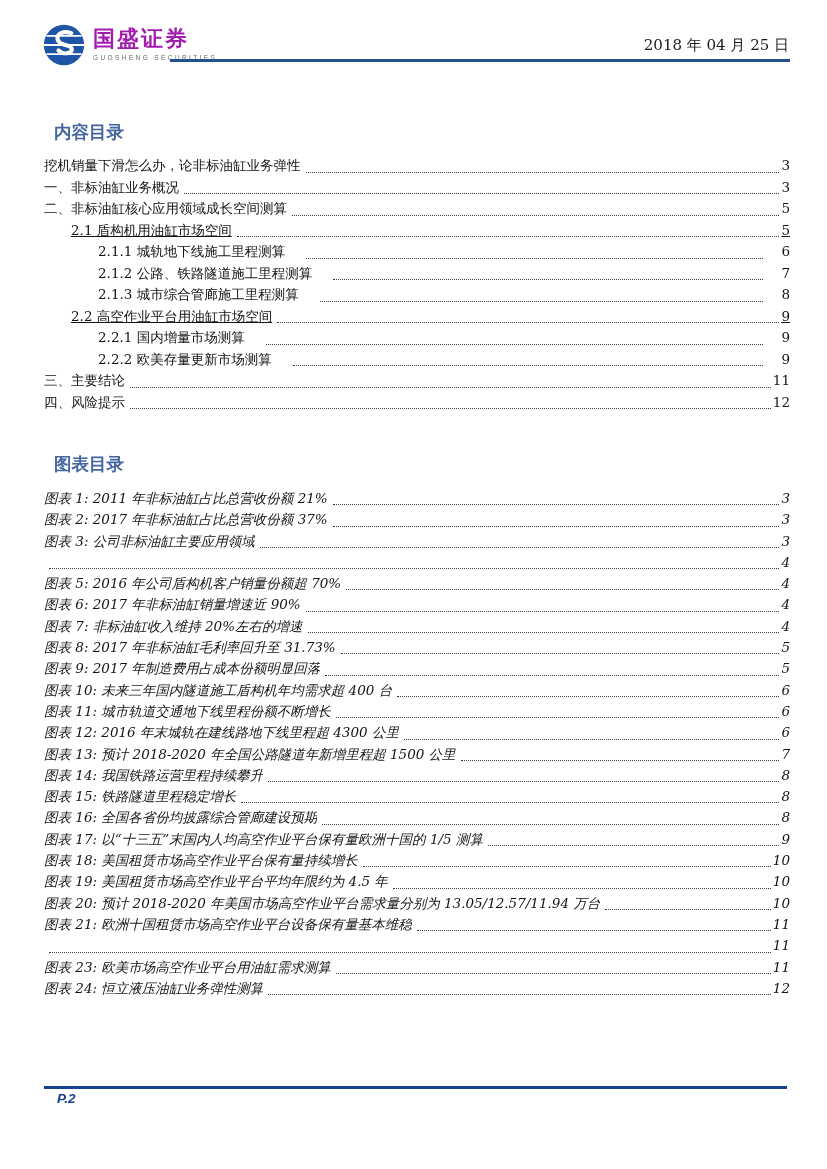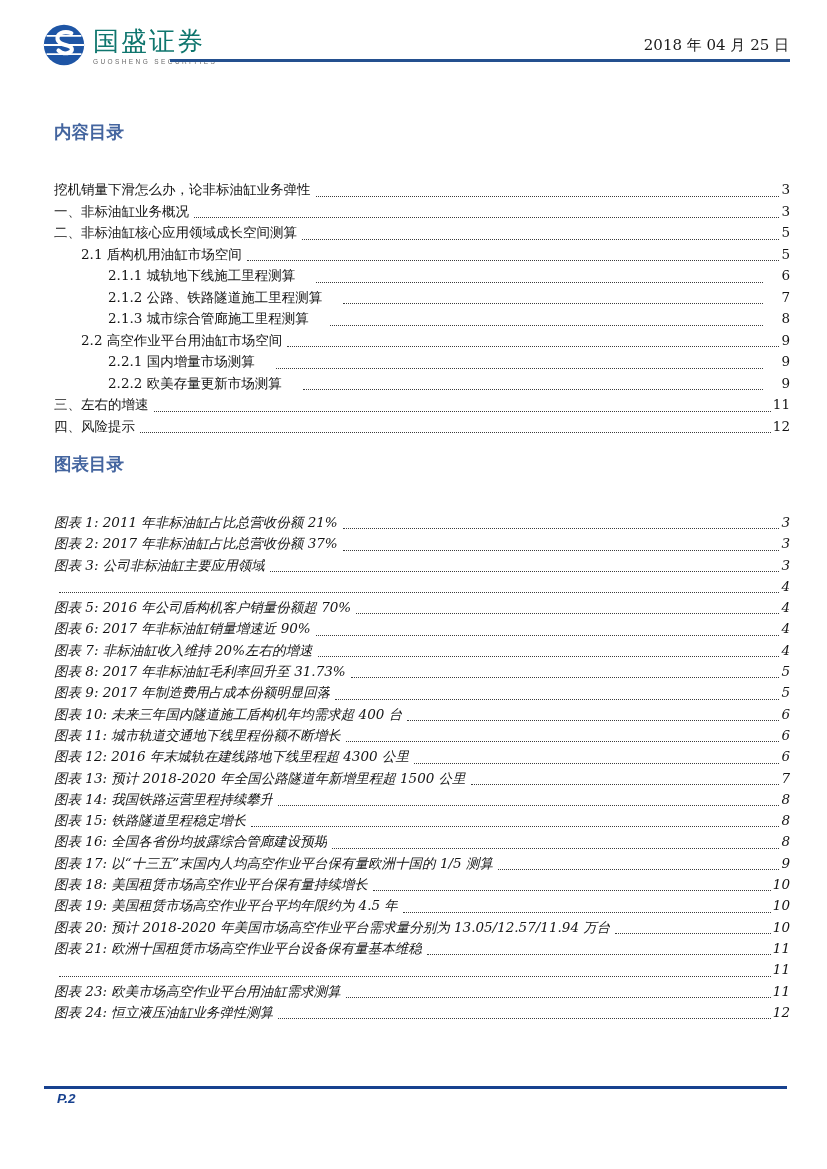--- a/index.html
+++ b/index.html
@@ -4,38 +4,38 @@
 <style>
   html,body{margin:0;padding:0;background:#ffffff;}
   .page{
     position:relative;width:827px;height:1169px;margin:0 auto;background:#ffffff;
     overflow:hidden;font-family:"DejaVu Serif","Liberation Serif",serif;color:#141414;
   }
   
   .logo{position:absolute;left:42px;top:23px;display:flex;align-items:flex-start;}
   .logo-icon{width:44px;height:44px;display:block;}
   .logo-text{margin-left:7px;}
-  .brand{font-family:"Liberation Sans",sans-serif;font-weight:normal;font-size:26px;
-         letter-spacing:2px;color:#0f766e;line-height:1;margin-top:5px;}
+  .brand{font-family:"Liberation Sans",sans-serif;font-weight:bold;font-size:22px;
+         letter-spacing:2px;color:#a21caf;line-height:1;margin-top:5px;}
   .tagline{font-family:"Liberation Sans",sans-serif;font-size:6.5px;letter-spacing:2.4px;
            color:#6a6a6a;margin-top:4px;white-space:nowrap;}
   .date{position:absolute;right:38px;top:36px;font-size:15px;color:#1a1a1a;}
   .header-rule{position:absolute;left:170px;right:37px;top:59px;height:3px;background:#24508f;}
   
   .section-title{position:absolute;left:54px;font-size:17.5px;font-weight:bold;color:#44659f;}
   #contents-title{top:120px;}
   #figures-title{top:452px;}
   
-  .toc{position:absolute;left:54px;right:37px;margin-top:24px;}
+  .toc{position:absolute;left:44px;right:37px;}
   #contents-list{top:155px;}
   #figures-list{top:488px;font-style:italic;}
   .toc-row{display:flex;height:21.5px;align-items:baseline;font-size:13.5px;line-height:21.5px;}
   #figures-list .toc-row{height:21.3px;line-height:21.3px;}
   .toc-row .t{white-space:nowrap;overflow:hidden;}
-  .level-1{padding-left:27px;}
+  .level-1{padding-left:27px;text-decoration:underline;}
   .level-2{padding-left:54px;gap:16px;}
   .dots{flex:1;margin:0 2px 4px 5px;border-bottom:1.7px dotted #3c3c3c;align-self:flex-end;min-width:20px;}
   .pg{white-space:nowrap;}
   
   .footer-rule{position:absolute;left:44px;right:40px;top:1086px;height:2.5px;background:#17418f;}
   .footer-page{position:absolute;left:57px;top:1091px;font-family:"Liberation Sans",sans-serif;
                font-weight:bold;font-style:italic;font-size:13.5px;color:#17418f;}
   .footer-disclaimer{position:absolute;left:0;right:0;top:1092px;text-align:center;
                font-weight:bold;font-style:italic;font-size:13.5px;color:#17418f;}
 </style>
@@ -119,21 +119,21 @@
         <span class="pg">9</span>
       </div>
 
       <div class="toc-row level-2">
         <span class="t">2.2.2 欧美存量更新市场测算</span>
         <span class="dots"></span>
         <span class="pg">9</span>
       </div>
 
       <div class="toc-row level-0">
-        <span class="t">三、左右的增速</span>
+        <span class="t">三、主要结论</span>
         <span class="dots"></span>
         <span class="pg">11</span>
       </div>
 
       <div class="toc-row level-0">
         <span class="t">四、风险提示</span>
         <span class="dots"></span>
         <span class="pg">12</span>
       </div>
     </div>

